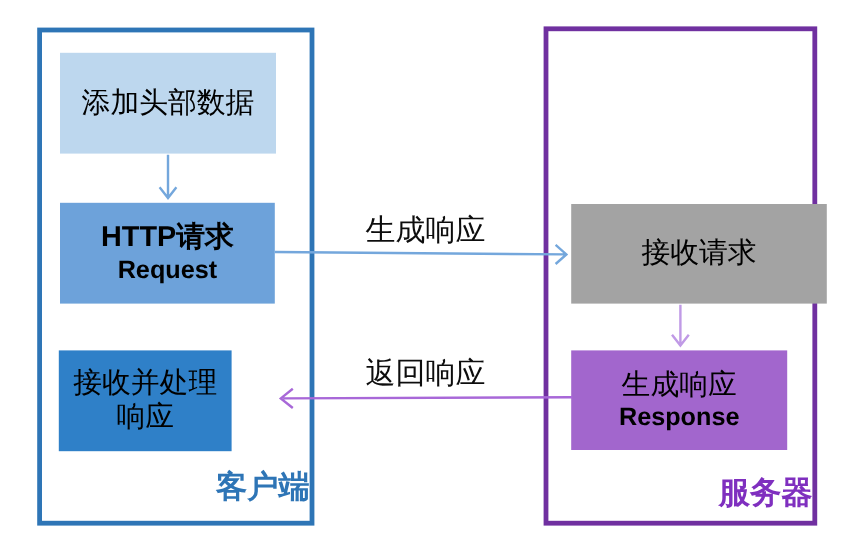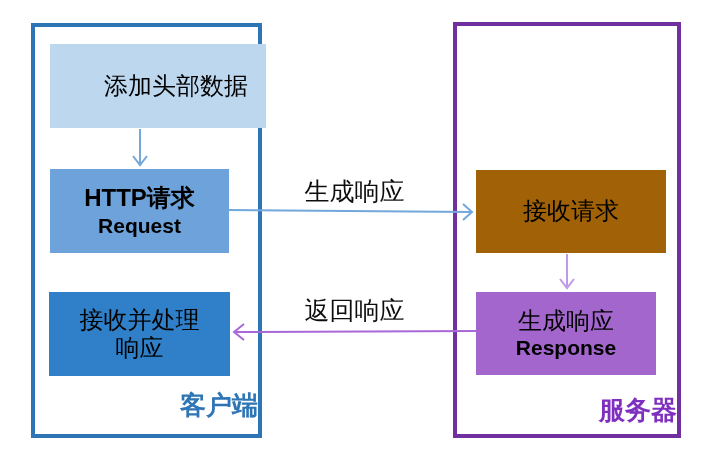--- a/index.html
+++ b/index.html
@@ -34,24 +34,24 @@
     position: absolute;
     display: flex;
     flex-direction: column;
     align-items: center;
     justify-content: center;
     text-align: center;
     color: #000000;
     font-size: 24px;
     line-height: 1.2;
   }
-  .box-add-header   { left: 15px; top: 17px;  width: 180px; height: 84px; background: #BDD7EE; padding-left: 36px; }
+  .box-add-header   { left: 15px; top: 17px;  width: 180px; height: 84px; background: #BDD7EE; }
   .box-http-request { left: 15px; top: 142px; width: 179px; height: 84px; background: #6DA2DA; }
-  .box-recv-process { left: 14px; top: 265px; width: 181px; height: 84px; background: #2F80C8; line-height: 1.15; }
-  .box-recv-request { left: 19px; top: 144px; width: 190px; height: 83px; background: #a16207; }
+  .box-recv-process { left: 14px; top: 265px; width: 144px; height: 84px; background: #2F80C8; line-height: 1.15; }
+  .box-recv-request { left: 19px; top: 144px; width: 213px; height: 83px; background: #a3a3a3; }
   .box-gen-response { left: 19px; top: 266px; width: 180px; height: 83px; background: #A266CD; }
   .zh-line { font-size: 24px; }
   .zh-line.bold { font-weight: bold; }
   .en-line { font-size: 21px; font-weight: bold; text-align: center; }
   .container-label {
     position: absolute;
     left: 0; right: 0;
     text-align: right;
     font-size: 26px;
     font-weight: bold;

